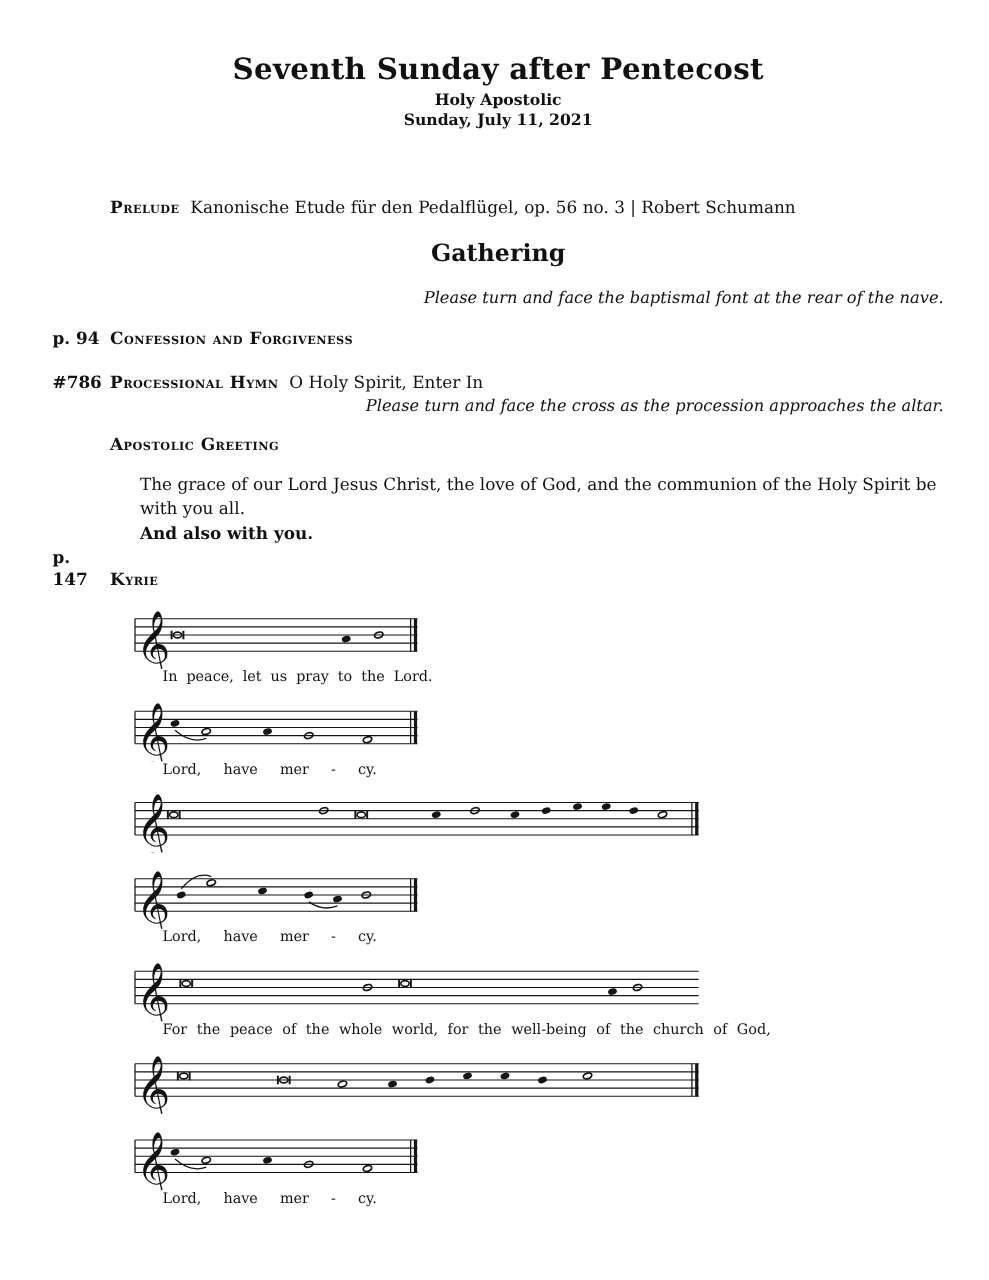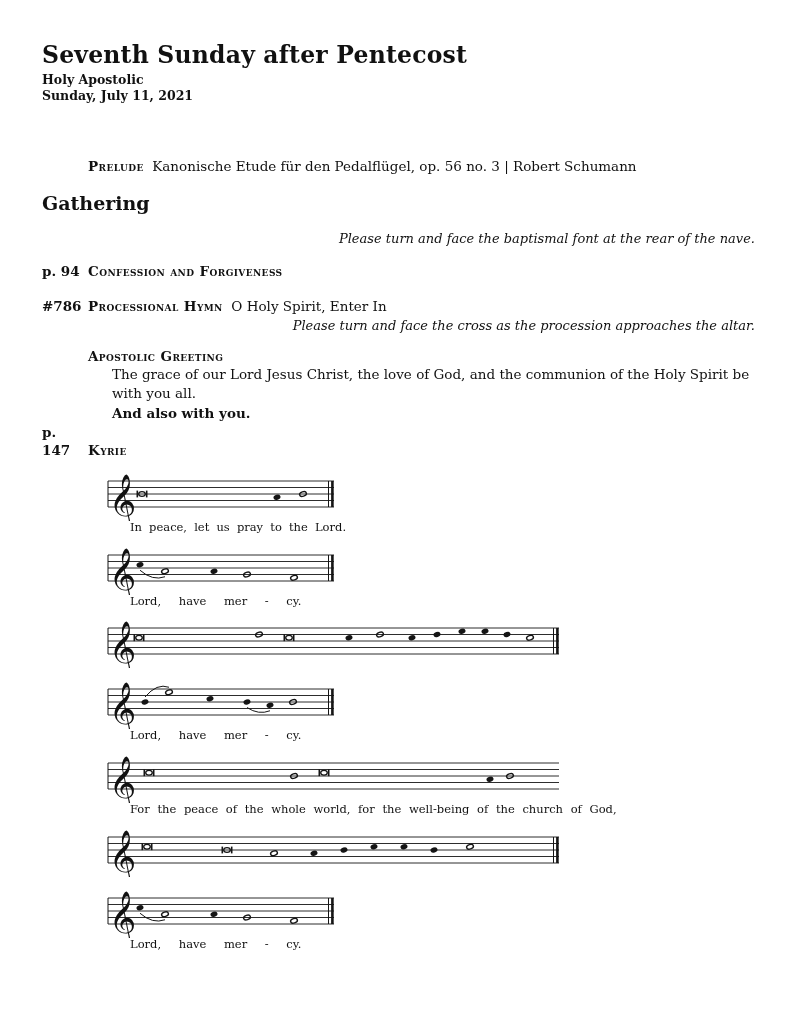--- a/index.html
+++ b/index.html
@@ -3,35 +3,35 @@
 <meta charset="utf-8">
 <style>
   html,body{margin:0;padding:0;background:#ffffff;}
   .page{
     width:791px;height:1024px;box-sizing:border-box;
     padding:40px 36px 0 42px;
     font-family:"DejaVu Serif","Liberation Serif",serif;
     color:#111;font-size:13.5px;line-height:1.35;
     overflow:hidden;background:#fff;
   }
-  .center{text-align:left;}
+  .center{text-align:center;}
   .title{font-size:23.5px;font-weight:bold;letter-spacing:.2px;line-height:1.15;margin-top:2px;}
   .subtitle{font-size:12.5px;font-weight:bold;line-height:1.3;margin-top:3px;}
   .datetext{font-size:12.5px;font-weight:bold;line-height:1.3;}
   .row{display:flex;align-items:flex-end;}
   .gutter{width:46px;flex-shrink:0;font-weight:bold;}
   .indent{margin-left:46px;}
   .indent2{margin-left:70px;}
   .sc{font-variant:small-caps;font-weight:bold;letter-spacing:.4px;}
   .rubric{font-style:italic;font-size:13px;text-align:right;}
   .section-heading{font-size:19px;font-weight:bold;margin-top:16px;}
   .prelude{margin-top:52px;}
   .mt14{margin-top:14px;} .mt3{margin-top:14px;} .mt17{margin-top:17px;}
   .mt2{margin-top:2px;} .mt12{margin-top:12px;} .mt18{}
-  .greet-body{max-width:648px;line-height:1.42;margin-top:0;}
+  .greet-body{max-width:648px;line-height:1.42;margin-top:14px;}
   .response{font-weight:bold;margin-top:1px;}
   .music{margin-left:58px;margin-top:14px;}
   .staff-block{margin-bottom:13px;}
   .staff-svg{display:block;}
   .staff-lyric{
     font-family:"DejaVu Serif","Liberation Serif",serif;
     font-size:11.5px;color:#111;margin-left:30px;margin-top:0px;line-height:1.1;
   }
   .clef{font-family:"DejaVu Sans",sans-serif;fill:#111;}
 </style>

